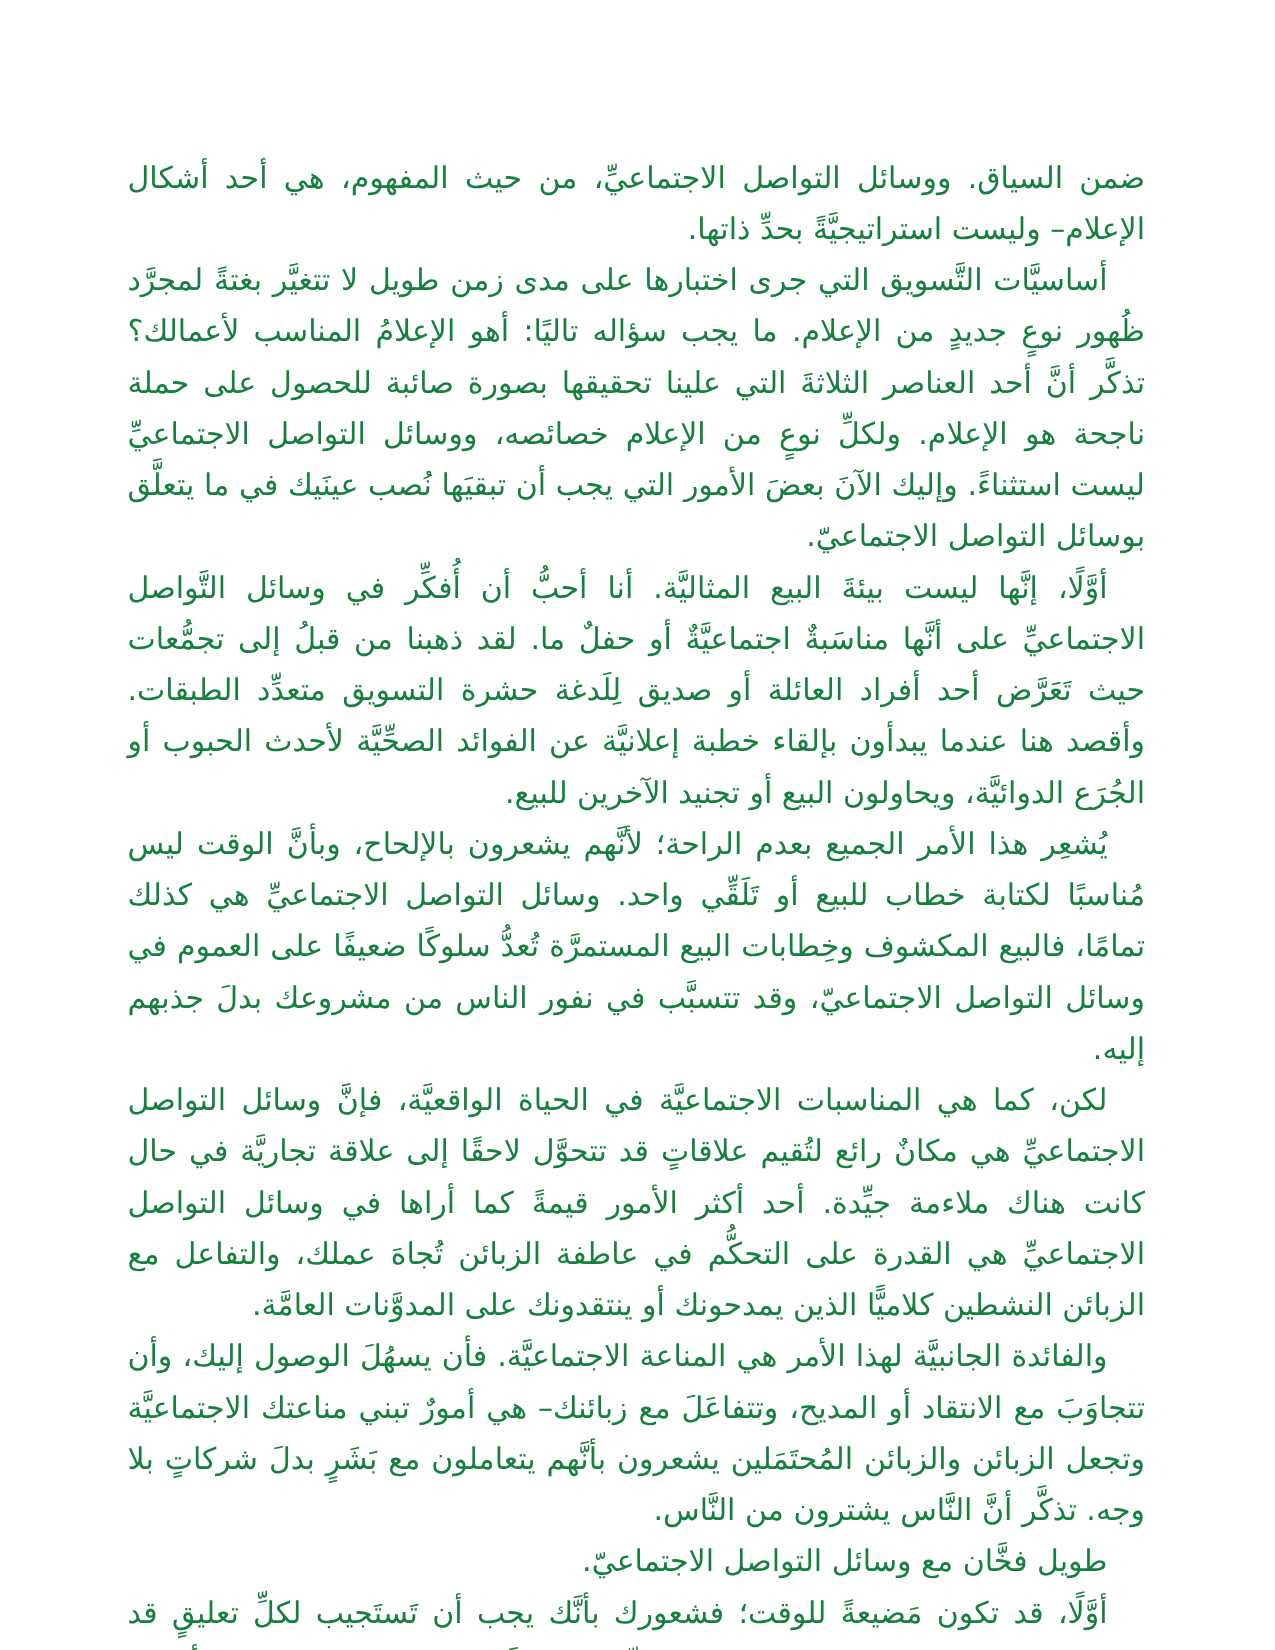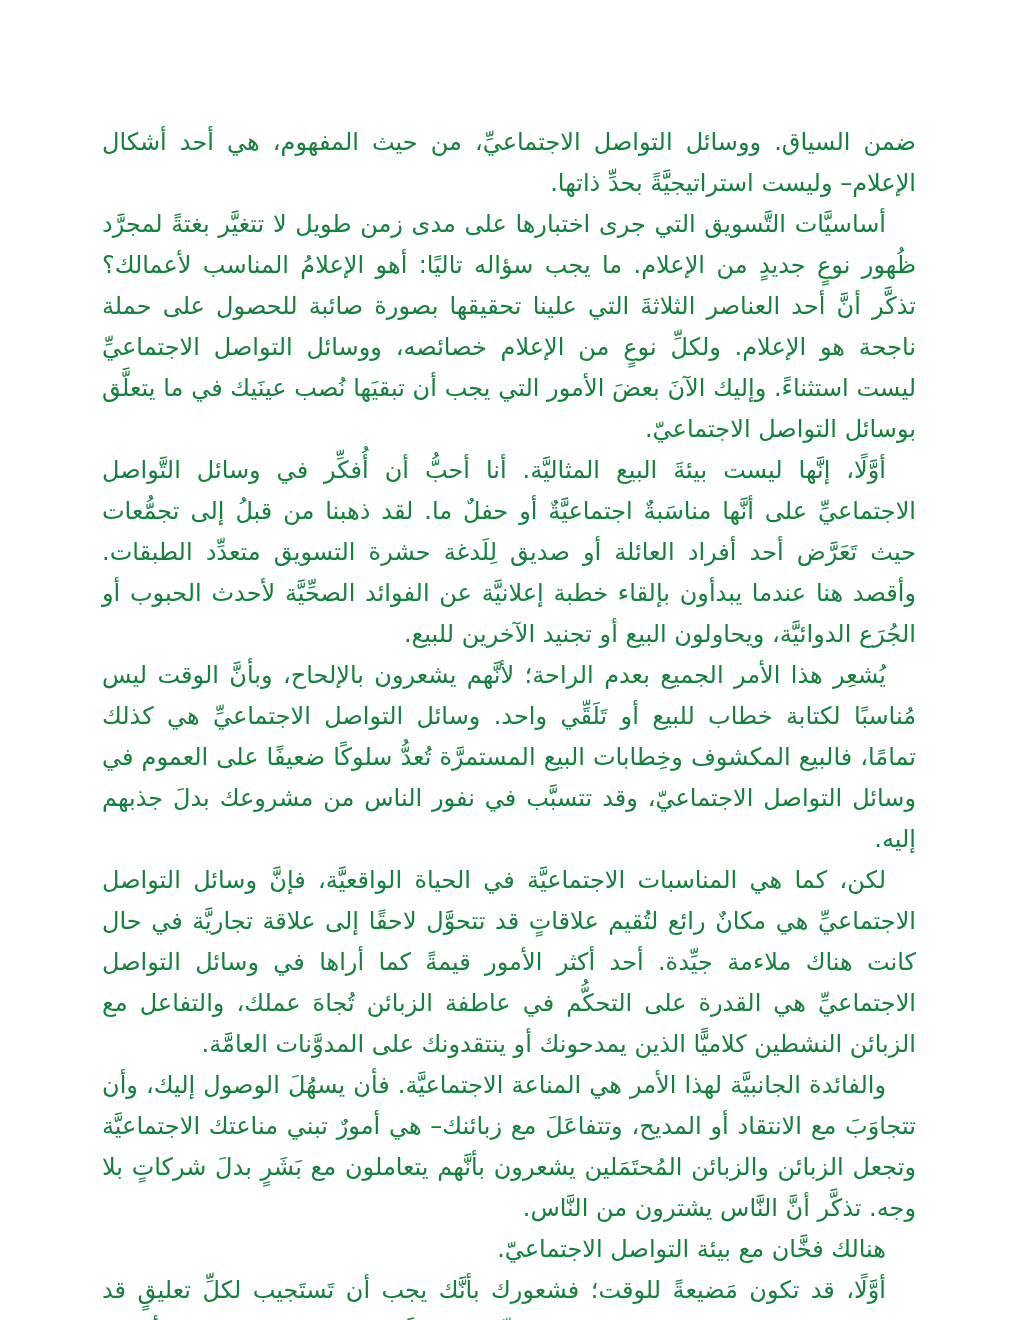--- a/index.html
+++ b/index.html
@@ -40,16 +40,16 @@
 <body>
 
 <div class="page">
   <div class="text-column">
     <p class="para continuation">ضمن السياق. ووسائل التواصل الاجتماعيِّ، من حيث المفهوم، هي أحد أشكال الإعلام– وليست استراتيجيَّةً بحدِّ ذاتها.</p>
     <p class="para">أساسيَّات التَّسويق التي جرى اختبارها على مدى زمن طويل لا تتغيَّر بغتةً لمجرَّد ظُهور نوعٍ جديدٍ من الإعلام. ما يجب سؤاله تاليًا: أهو الإعلامُ المناسب لأعمالك؟ تذكَّر أنَّ أحد العناصر الثلاثةَ التي علينا تحقيقها بصورة صائبة للحصول على حملة ناجحة هو الإعلام. ولكلِّ نوعٍ من الإعلام خصائصه، ووسائل التواصل الاجتماعيِّ ليست استثناءً. وإليك الآنَ بعضَ الأمور التي يجب أن تبقيَها نُصب عينَيك في ما يتعلَّق بوسائل التواصل الاجتماعيّ.</p>
     <p class="para">أوَّلًا، إنَّها ليست بيئةَ البيع المثاليَّة. أنا أحبُّ أن أُفكِّر في وسائل التَّواصل الاجتماعيِّ على أنَّها مناسَبةٌ اجتماعيَّةٌ أو حفلٌ ما. لقد ذهبنا من قبلُ إلى تجمُّعات حيث تَعَرَّض أحد أفراد العائلة أو صديق لِلَدغة حشرة التسويق متعدِّد الطبقات. وأقصد هنا عندما يبدأون بإلقاء خطبة إعلانيَّة عن الفوائد الصحِّيَّة لأحدث الحبوب أو الجُرَع الدوائيَّة، ويحاولون البيع أو تجنيد الآخرين للبيع.</p>
     <p class="para">يُشعِر هذا الأمر الجميع بعدم الراحة؛ لأنَّهم يشعرون بالإلحاح، وبأنَّ الوقت ليس مُناسبًا لكتابة خطاب للبيع أو تَلَقِّي واحد. وسائل التواصل الاجتماعيِّ هي كذلك تمامًا، فالبيع المكشوف وخِطابات البيع المستمرَّة تُعدُّ سلوكًا ضعيفًا على العموم في وسائل التواصل الاجتماعيّ، وقد تتسبَّب في نفور الناس من مشروعك بدلَ جذبهم إليه.</p>
     <p class="para">لكن، كما هي المناسبات الاجتماعيَّة في الحياة الواقعيَّة، فإنَّ وسائل التواصل الاجتماعيِّ هي مكانٌ رائع لتُقيم علاقاتٍ قد تتحوَّل لاحقًا إلى علاقة تجاريَّة في حال كانت هناك ملاءمة جيِّدة. أحد أكثر الأمور قيمةً كما أراها في وسائل التواصل الاجتماعيِّ هي القدرة على التحكُّم في عاطفة الزبائن تُجاهَ عملك، والتفاعل مع الزبائن النشطين كلاميًّا الذين يمدحونك أو ينتقدونك على المدوَّنات العامَّة.</p>
     <p class="para">والفائدة الجانبيَّة لهذا الأمر هي المناعة الاجتماعيَّة. فأن يسهُلَ الوصول إليك، وأن تتجاوَبَ مع الانتقاد أو المديح، وتتفاعَلَ مع زبائنك– هي أمورٌ تبني مناعتك الاجتماعيَّة وتجعل الزبائن والزبائن المُحتَمَلين يشعرون بأنَّهم يتعاملون مع بَشَرٍ بدلَ شركاتٍ بلا وجه. تذكَّر أنَّ النَّاس يشترون من النَّاس.</p>
-    <p class="para">هنالك فخَّان مع بيئة التواصل الاجتماعيّ.</p>
+    <p class="para">طويل فخَّان مع وسائل التواصل الاجتماعيّ.</p>
     <p class="para">أوَّلًا، قد تكون مَضيعةً للوقت؛ فشعورك بأنَّك يجب أن تَستَجيب لكلِّ تعليقٍ قد يستنزف وقتك، ويستهلك من وقت المهامِّ التسويقيَّة والتي قد تعطي عائدًا أفضل على الوقت والمال المستثمرَين. من المهمِّ أن تكونَ مُنضَبطًا عند استخدامك لوسائل التواصل الاجتماعيّ؛ فكما لا تسمح لموظَّفيك بالوقوف هنا وهناك للثرثرة طَوال اليوم، فلن تسمح لنفسك أو لهم بالانسياق وراء ما يشبه ذلك إلكترونيًّا. إنَّ لدى بعض</p>
   </div>
 </div>
 
 </body></html>

